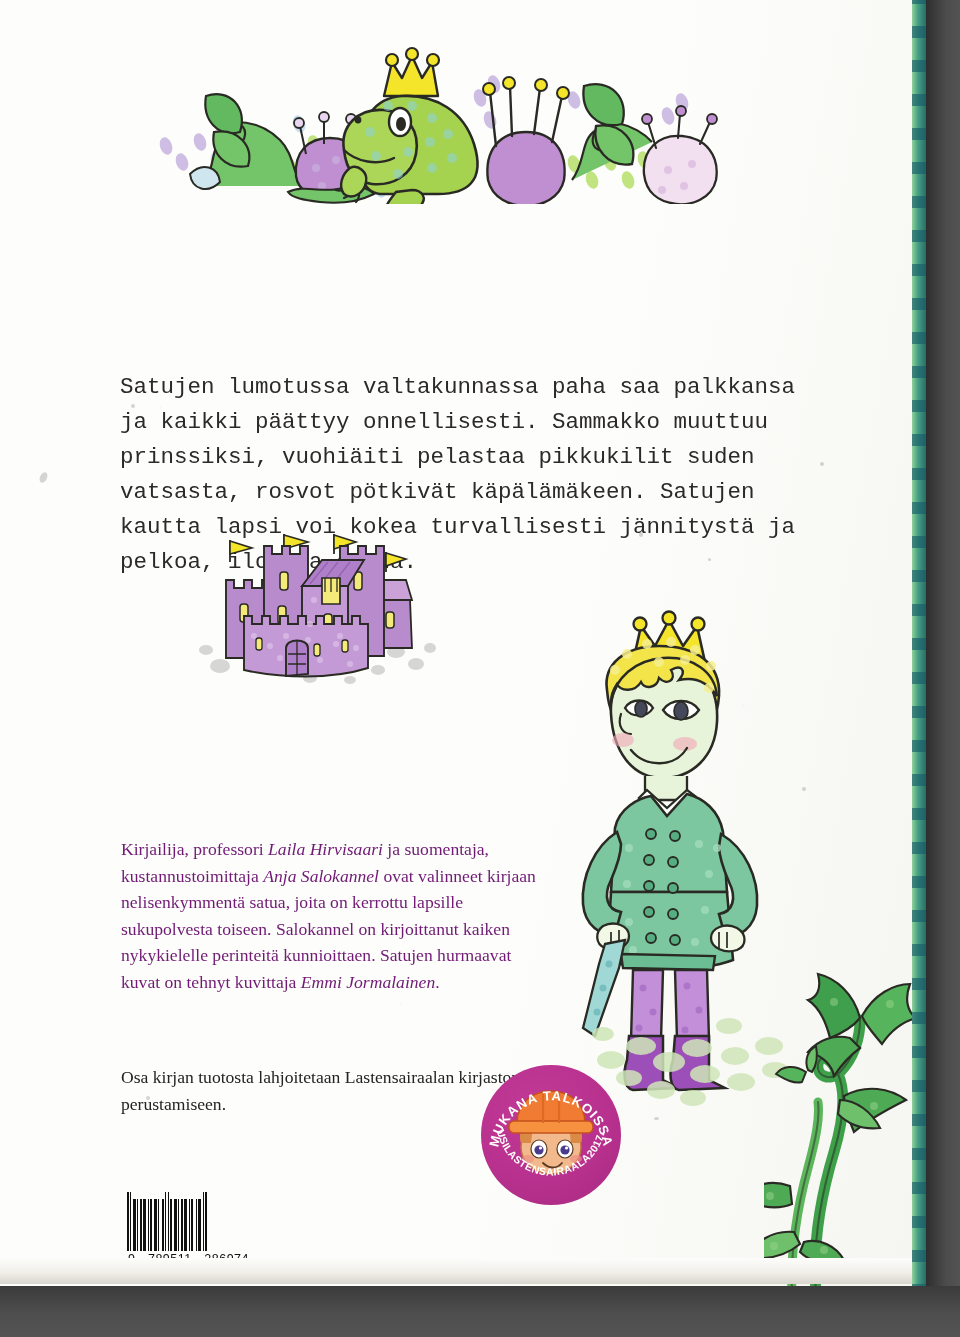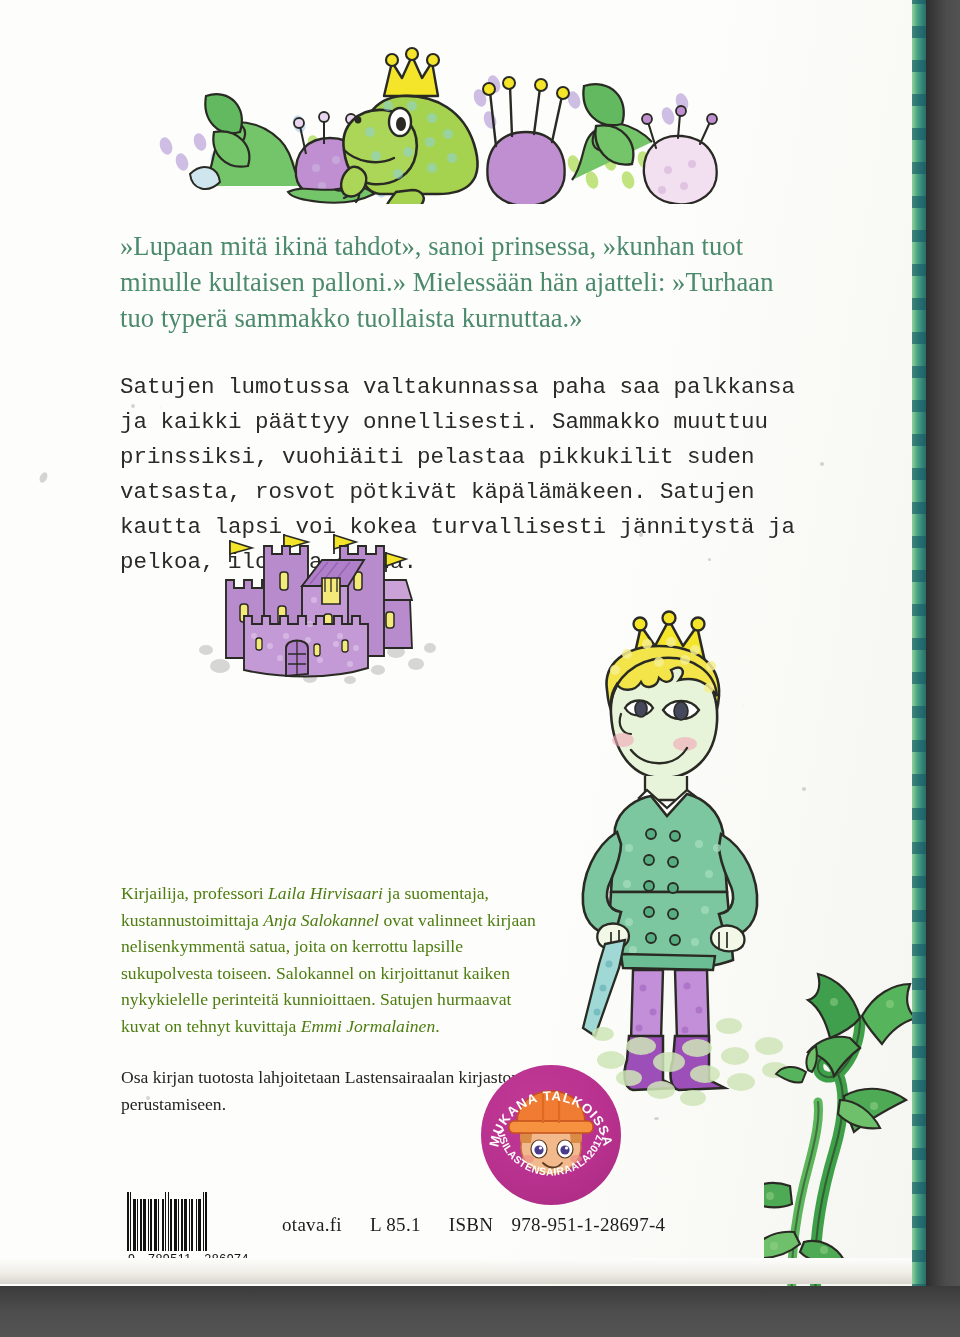--- a/index.html
+++ b/index.html
@@ -113,25 +113,25 @@
   }
   .quote-gray .attrib {
     font-style: italic;
     font-weight: bold;
     font-size: 19px;
     color: #3a3a38;
   }
   .bio {
     position: absolute;
     left: 127px;
-    top: 888px;
+    top: 844px;
     width: 420px;
     font-size: 17.6px;
     line-height: 26.5px;
-    color: #4d7c0f;
+    color: #701a75;
   }
   .bio em, .bio i { font-style: italic; }
   .donation {
     position: absolute;
     left: 127px;
     top: 1072px;
     width: 400px;
     font-size: 17.6px;
     line-height: 26.5px;
     color: #242322;
@@ -340,21 +340,20 @@
           <g fill="#d9b8dd" opacity="0.7">
               <circle cx="524" cy="136" r="4"></circle>
               <circle cx="548" cy="130" r="4"></circle>
               <circle cx="540" cy="152" r="4"></circle>
               <circle cx="518" cy="156" r="4"></circle>
             </g>
         </g>
       </svg>
     </div>
 
-    <div class="quote-green">»Lupaan mitä ikinä tahdot», sanoi prinsessa, »kunhan tuot minulle kultaisen palloni.» Mielessään hän ajatteli: »Turhaan tuo typerä sammakko tuollaista kurnuttaa.»</div>
 
     <div class="body-dark">Satujen lumotussa valtakunnassa paha saa palkkansa ja kaikki päättyy onnellisesti. Sammakko muuttuu prinssiksi, vuohiäiti pelastaa pikkukilit suden vatsasta, rosvot pötkivät käpälämäkeen. Satujen kautta lapsi voi kokea turvallisesti jännitystä ja pelkoa, iloa ja surua.</div>
 
     <div class="illus castle">
       <svg width="250" height="170" viewBox="0 0 250 170">
 
         <g fill="#c9c9c9" opacity="0.75">
           <ellipse cx="30" cy="138" rx="10" ry="7"></ellipse>
             <ellipse cx="50" cy="122" rx="8" ry="6"></ellipse>
           <ellipse cx="16" cy="122" rx="7" ry="5"></ellipse>
@@ -684,29 +683,20 @@
           <i style="width:1px;background:transparent"></i>
         <i class="tall" style="width:2px"></i>
       </div>
       <div class="barcode-digits">
         <span>9</span>
         <span>789511</span>
         <span>286974</span>
       </div>
     </div>
 
-    <div class="footer-line">
-      <span>otava.fi</span>
-      <span class="gap"></span>
-      <span>L 85.1</span>
-      <span class="gap"></span>
-      <span>ISBN</span>
-      <span style="display:inline-block;width:8px"></span>
-      <span>978-951-1-28697-4</span>
-    </div>
 
     <div class="paper-bottom-curl"></div>
   </div>
 
   <div class="spine-edge">
     <div class="spine-dots"></div>
   </div>
   <div class="scan-shadow-right"></div>
   <div class="scan-shadow-bottom"></div>
 </div>

